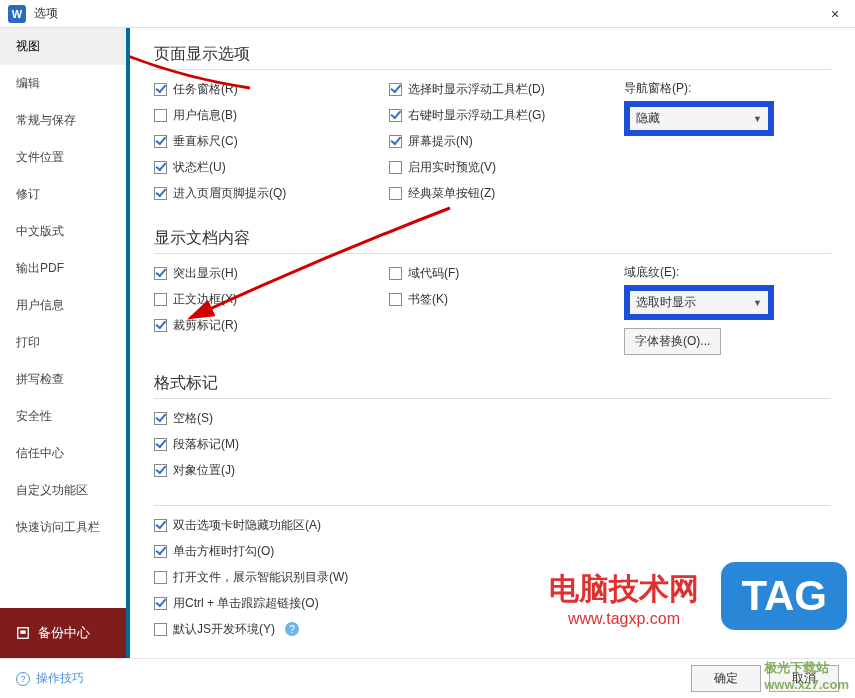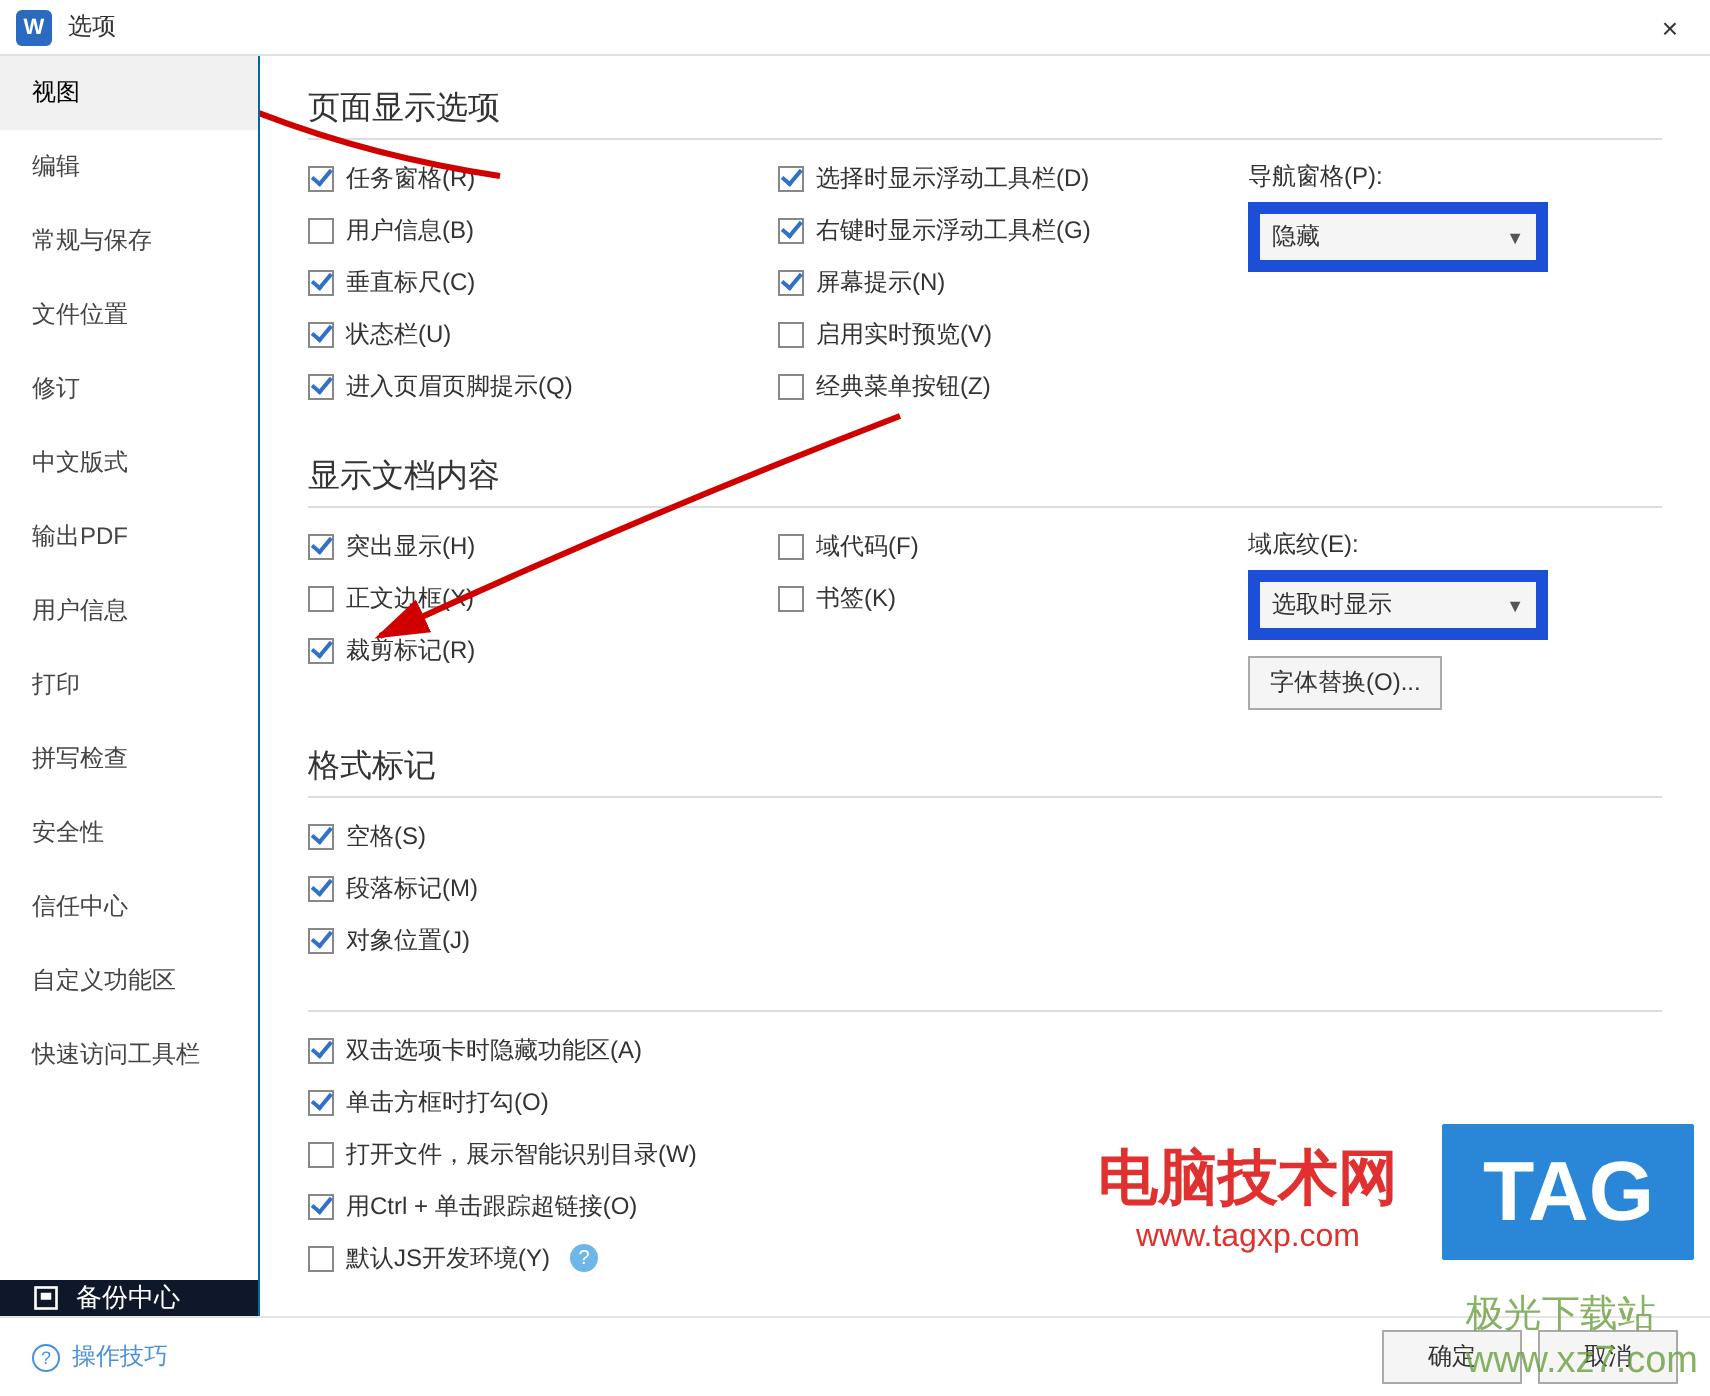--- a/index.html
+++ b/index.html
@@ -5,25 +5,25 @@
 * { box-sizing: border-box; margin: 0; padding: 0; font-family: "Microsoft YaHei", "SimSun", sans-serif; }
 body { width: 855px; height: 698px; background: #fff; font-size: 12px; color: #333; position: relative; overflow: hidden; }
 
 .titlebar { height: 28px; background: #fff; border-bottom: 1px solid #e0e0e0; display: flex; align-items: center; padding: 0 8px; }
 .titlebar .app-icon { width: 18px; height: 18px; background: #2a6ac0; color: #fff; border-radius: 3px; display: flex; align-items: center; justify-content: center; font-weight: bold; font-size: 11px; margin-right: 8px; }
 .titlebar .title { flex: 1; }
 .titlebar .close { width: 24px; text-align: center; font-size: 14px; cursor: pointer; }
 
 .main { display: flex; height: 630px; }
 
-.sidebar { width: 130px; background: #fff; border-right: 1px solid #0369a1; display: flex; flex-direction: column; }
+.sidebar { width: 130px; background: #fff; border-right: 4px solid #0369a1; display: flex; flex-direction: column; }
 .sidebar .items { flex: 1; }
 .sidebar .item { padding: 10px 16px; cursor: pointer; font-size: 12px; color: #444; }
 .sidebar .item.selected { background: #f0f0f0; color: #000; }
-.sidebar .backup { background: #0f172a; color: #fff; padding: 0 16px; display: flex; align-items: center; gap: 8px; font-size: 13px; text-align: center; }
+.sidebar .backup { background: #7f1d1d; color: #fff; padding: 16px 16px; display: flex; align-items: center; gap: 8px; font-size: 13px; text-align: center; }
 .sidebar .backup-icon { width: 14px; height: 14px; display: inline-block; }
 
 .content { flex: 1; padding: 16px 24px; overflow-y: auto; position: relative; }
 .section-title { font-size: 16px; color: #333; margin-bottom: 4px; font-weight: normal; }
 .section-hr { border: none; border-top: 1px solid #ddd; margin-bottom: 10px; }
 .section { margin-bottom: 18px; }
 
 .cols { display: flex; }
 .col1 { width: 235px; }
 .col2 { width: 235px; }
@@ -42,22 +42,22 @@
 .info-icon { width: 14px; height: 14px; border-radius: 50%; background: #6fb6e8; color: #fff; display: inline-flex; align-items: center; justify-content: center; font-size: 10px; margin-left: 4px; }
 
 .footer { height: 40px; border-top: 1px solid #e5e5e5; display: flex; align-items: center; padding: 0 16px; }
 .footer .tips { color: #4a90d9; display: flex; align-items: center; gap: 6px; cursor: pointer; }
 .footer .tips-icon { width: 14px; height: 14px; border: 1.5px solid #4a90d9; border-radius: 50%; display: inline-flex; align-items: center; justify-content: center; font-size: 9px; color: #4a90d9; }
 .footer .spacer { flex: 1; }
 .footer .dlg-btn { border: 1px solid #aaa; padding: 4px 22px; margin-left: 8px; cursor: pointer; background: #f5f5f5; }
 
 .watermark1 { position: absolute; right: 156px; bottom: 30px; color: #e03030; font-weight: bold; font-size: 30px; text-align: center; pointer-events: none; }
 .watermark1 .sub { color: #e03030; font-size: 16px; font-weight: normal; }
-.watermark2 { position: absolute; right: 8px; bottom: 28px; background: #2a87d8; color: #fff; font-weight: bold; font-size: 42px; padding: 10px 20px; border-radius: 1px; pointer-events: none; }
-.watermark3 { position: absolute; right: 6px; bottom: 6px; color: #6a9f3d; font-size: 19px; pointer-events: none; opacity: 0.8; }
+.watermark2 { position: absolute; right: 8px; bottom: 28px; background: #2a87d8; color: #fff; font-weight: bold; font-size: 42px; padding: 10px 20px; border-radius: 14px; pointer-events: none; }
+.watermark3 { position: absolute; right: 6px; bottom: 6px; color: #6a9f3d; font-size: 13px; pointer-events: none; opacity: 0.8; font-weight: bold; }
 
 .arrow-svg { position: absolute; pointer-events: none; }
 </style>
 </head>
 <body>
 
 <div class="titlebar">
   <div class="app-icon">W</div>
   <div class="title">选项</div>
   <div class="close">×</div>

